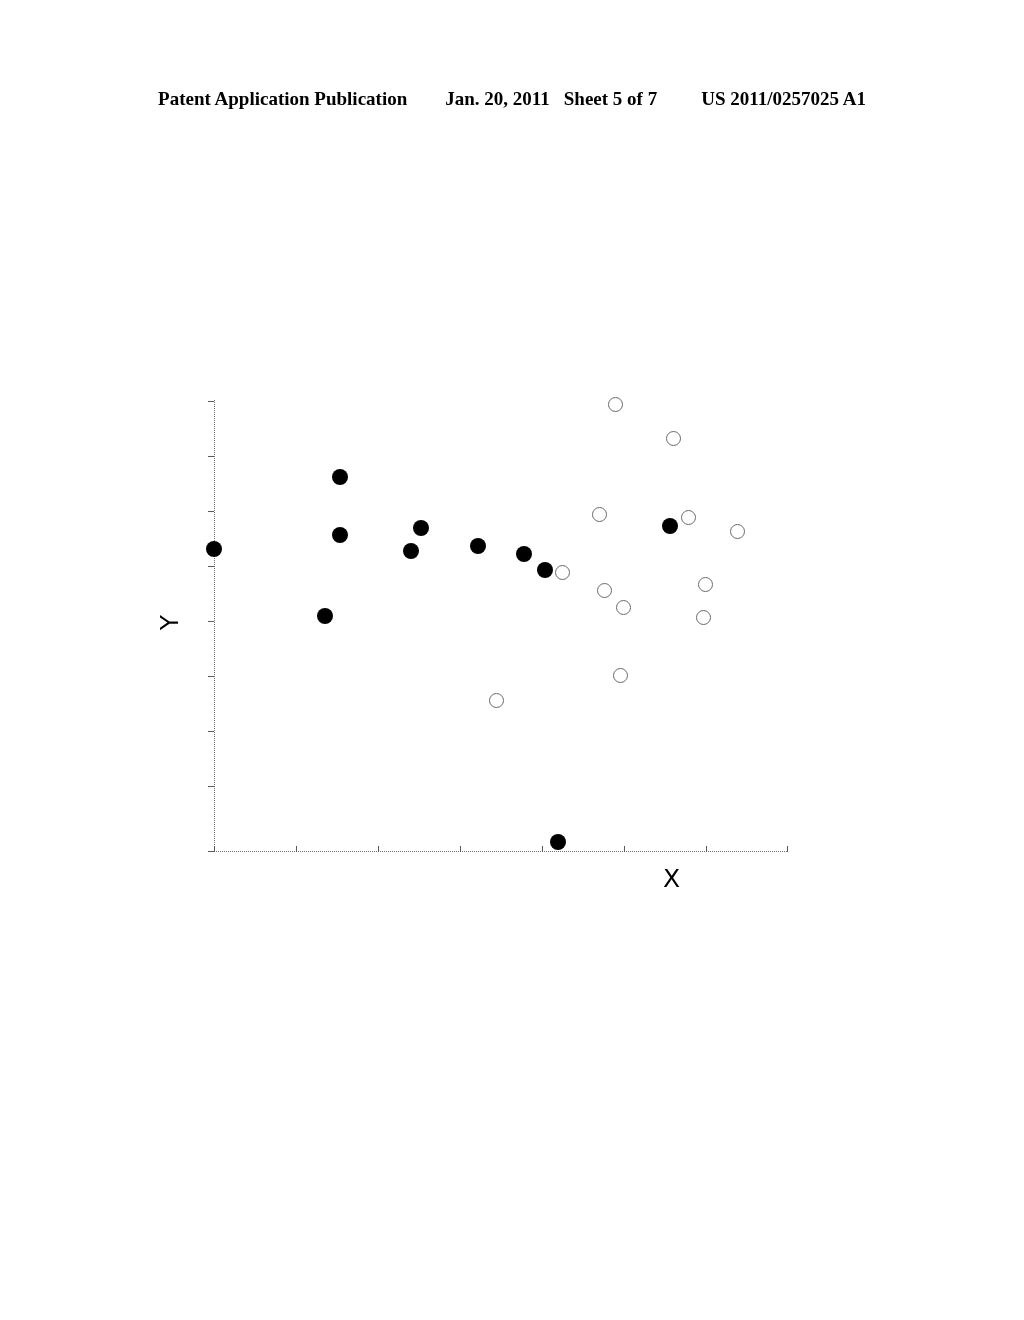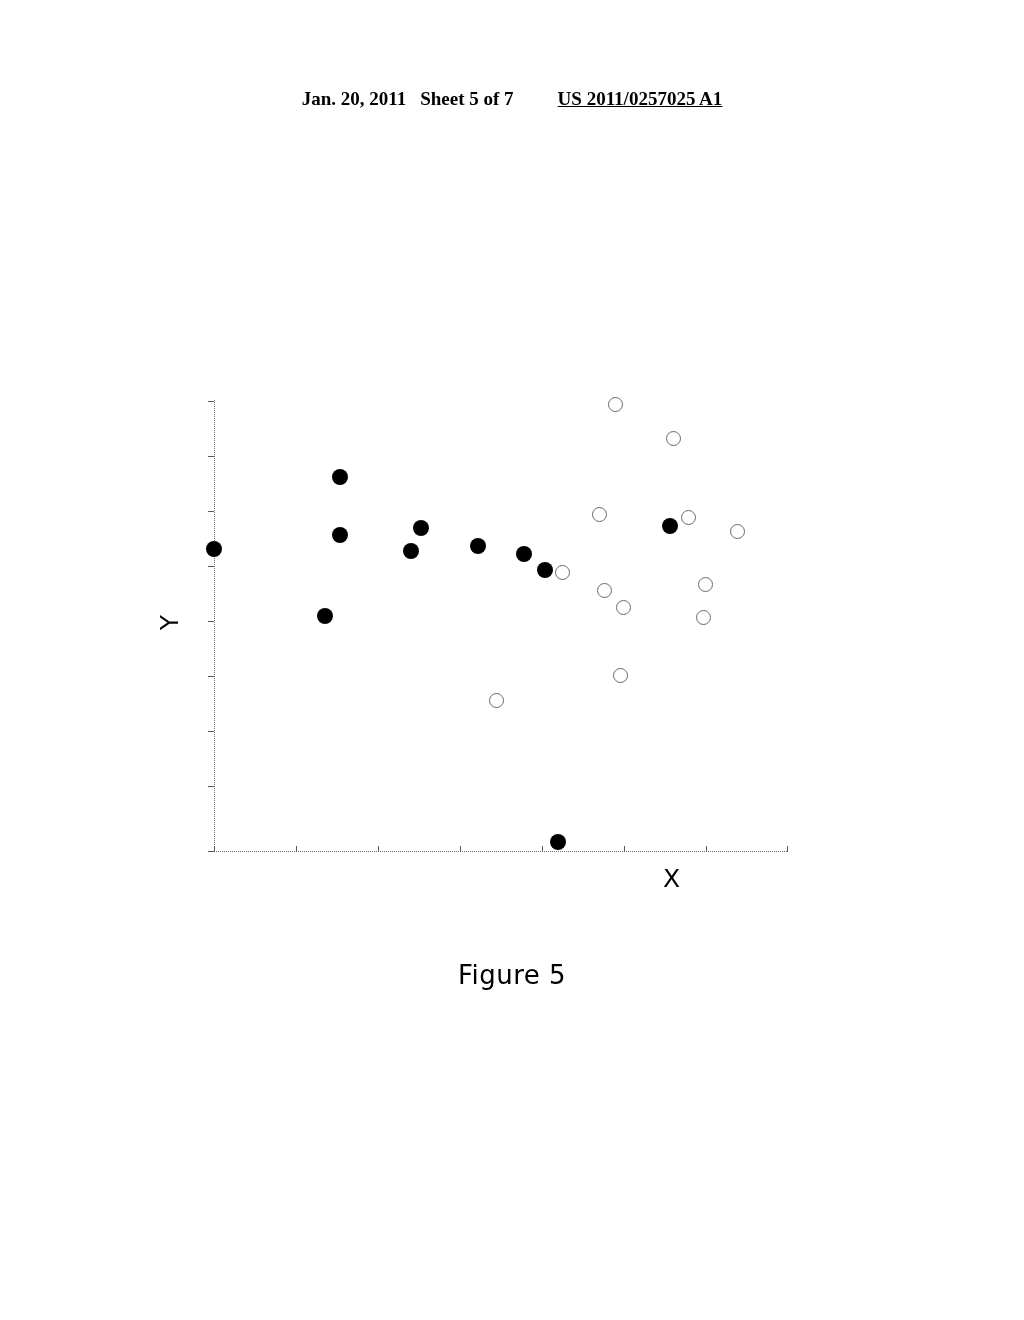--- a/index.html
+++ b/index.html
@@ -28,21 +28,21 @@
     white-space: pre;
     font-family: "Liberation Serif", serif;
     font-weight: bold;
     font-size: 19px;
     color: #000000;
     letter-spacing: 0px;
   }
   #page-header .hdr-pub     { margin-right: 38px; }
   #page-header .hdr-date    { margin-right: 14px; }
   #page-header .hdr-sheet   { margin-right: 44px; }
-  #page-header .hdr-docnum  { margin-right: 0; text-decoration: underline; }
+  #page-header .hdr-docnum  { margin-right: 0; }
 
   
   #figure-region {
     position: absolute;
     left: 0;
     top: 0;
     width: 1024px;
     height: 1320px;
   }
 
@@ -144,20 +144,21 @@
     font-family: "DejaVu Sans", sans-serif;
     font-size: 26px;
     color: #000000;
     letter-spacing: 0.5px;
   }
 </style>
 </head>
 <body>
 
 <div id="page-header">
+  <span class="hdr-pub">Patent Application Publication</span>
   <span class="hdr-date">Jan. 20, 2011</span>
   <span class="hdr-sheet">Sheet 5 of 7</span>
   <span class="hdr-docnum">US 2011/0257025 A1</span>
 </div>
 
 <div id="figure-region">
 
   <div id="chart">
 
     <div class="axis-line" id="y-axis"></div>
@@ -214,15 +215,14 @@
     <div id="x-title">
       <span id="x-title-inner">X</span>
     </div>
 
     <div id="y-title">
       <span>Y</span>
     </div>
 
   </div>
 
-  <div id="figure-caption">Figure 5</div>
 
 </div>
 
 </body></html>

